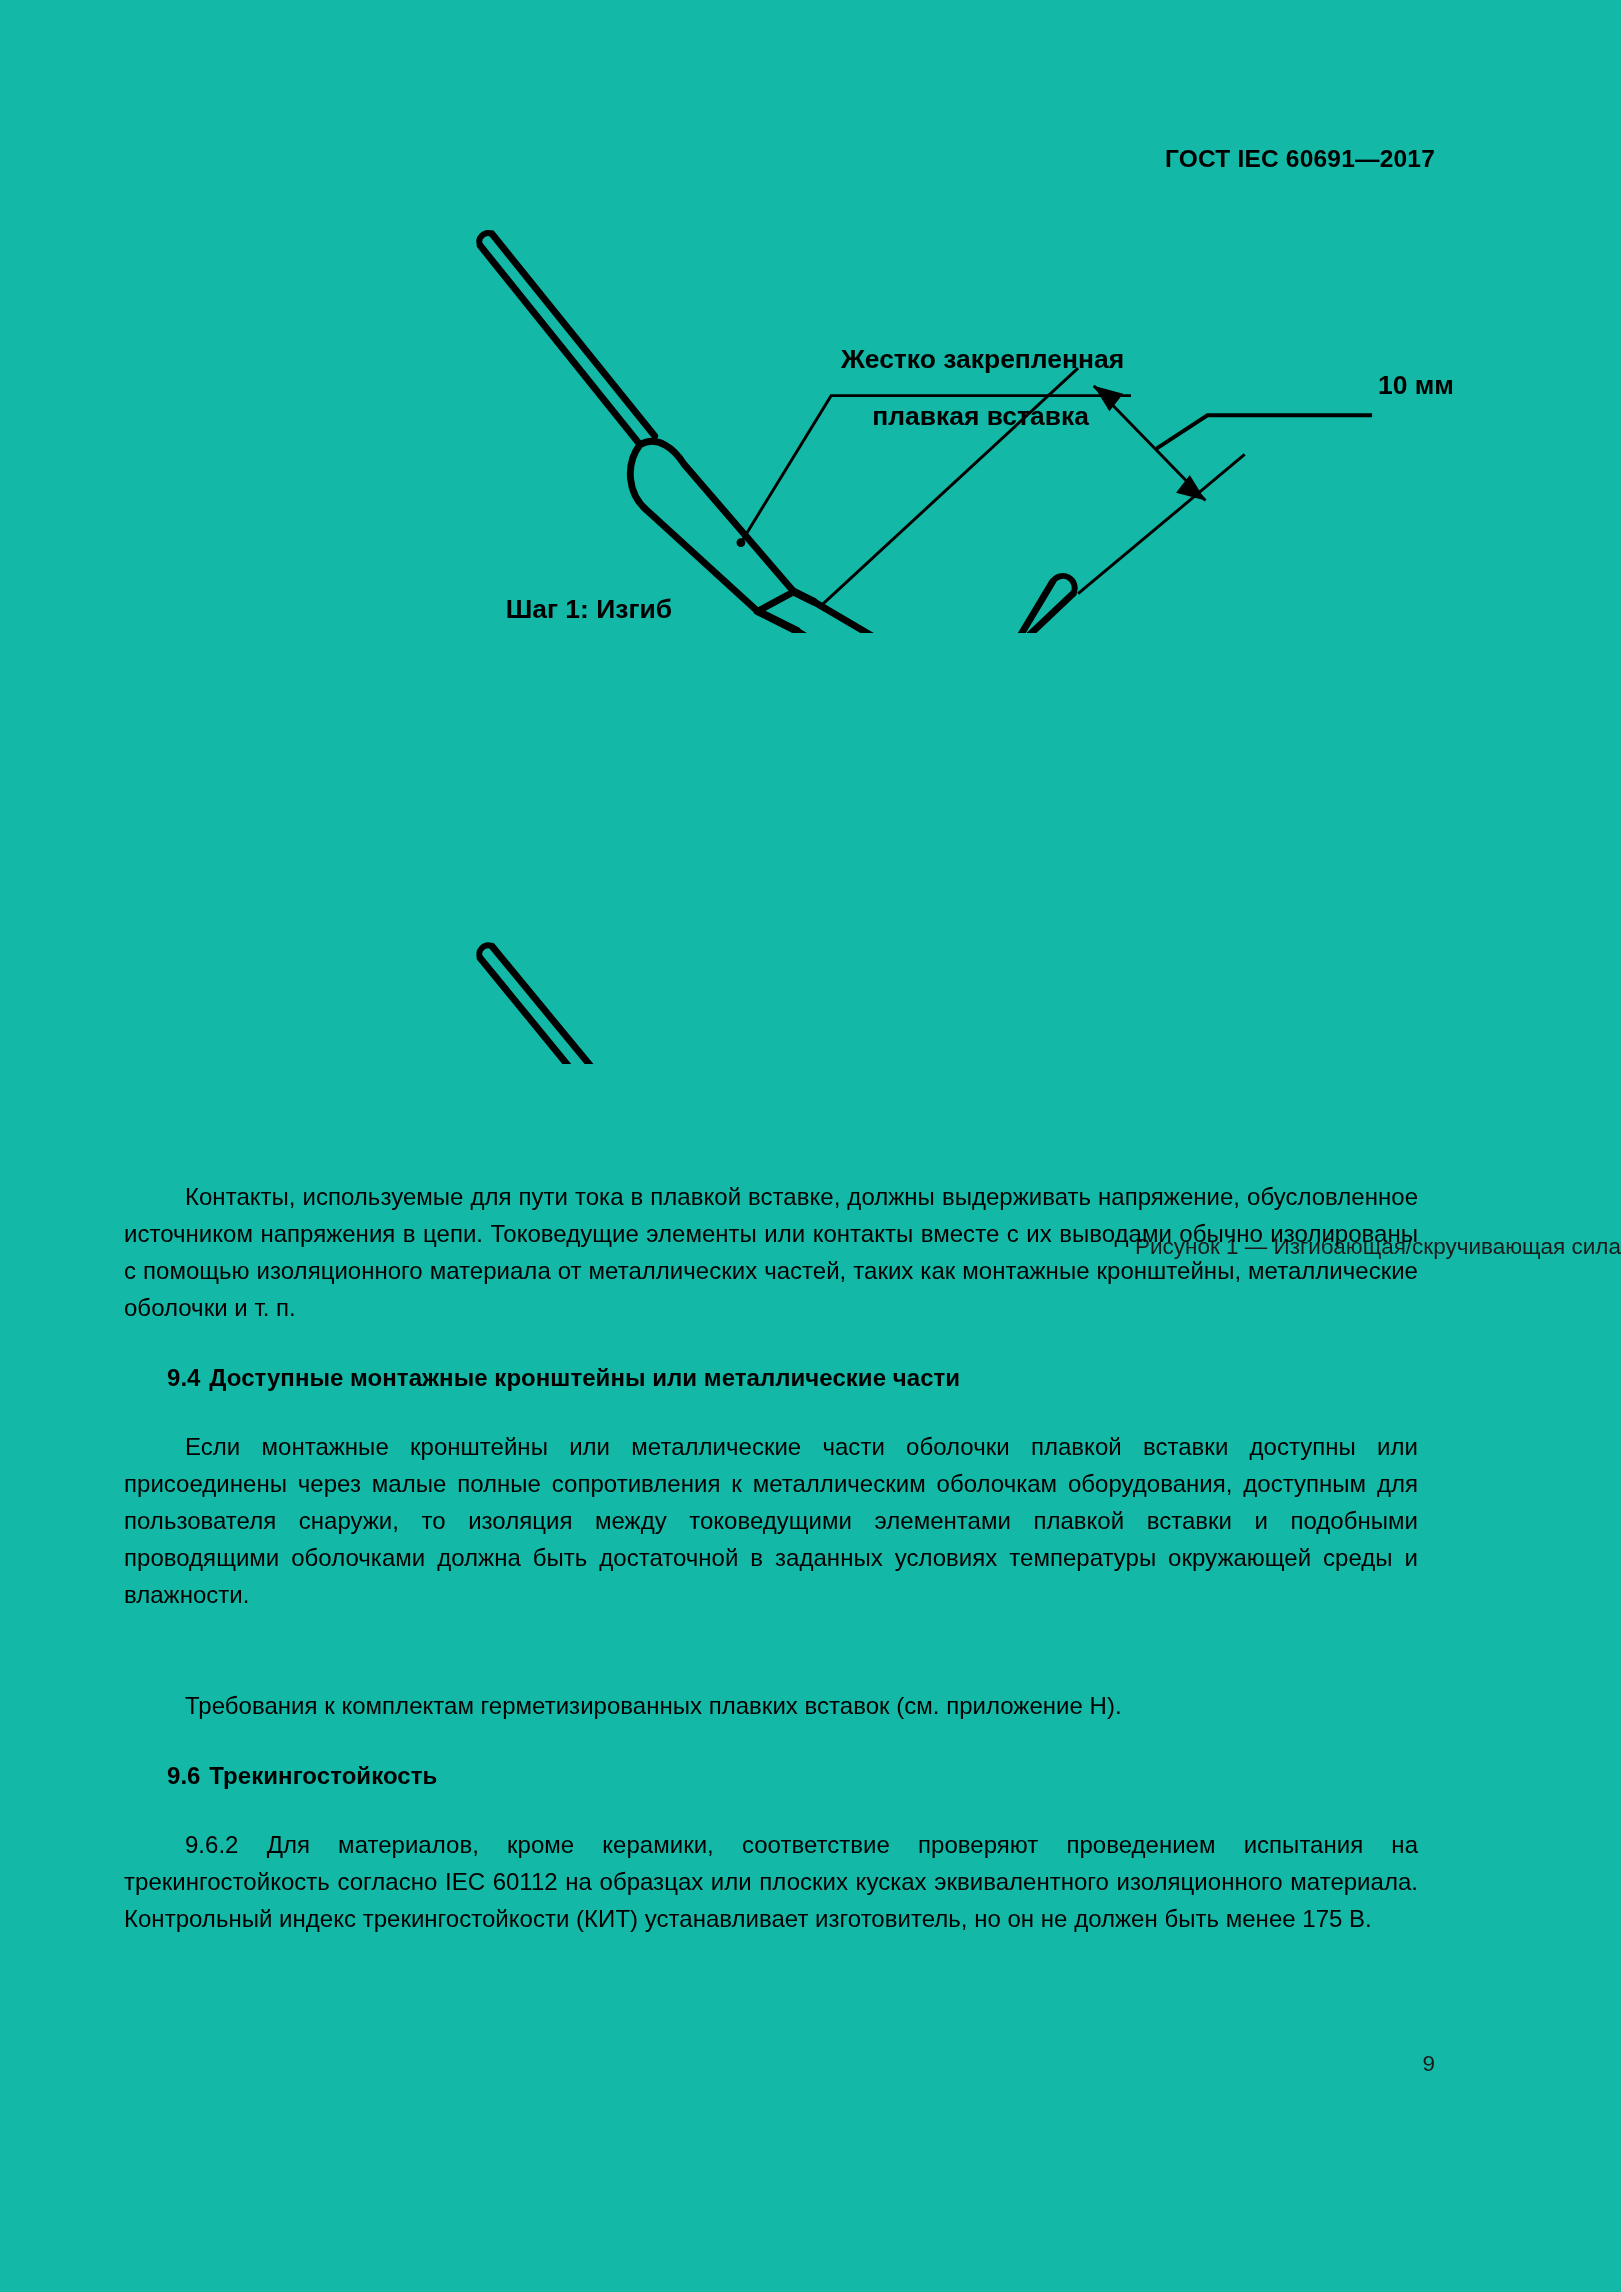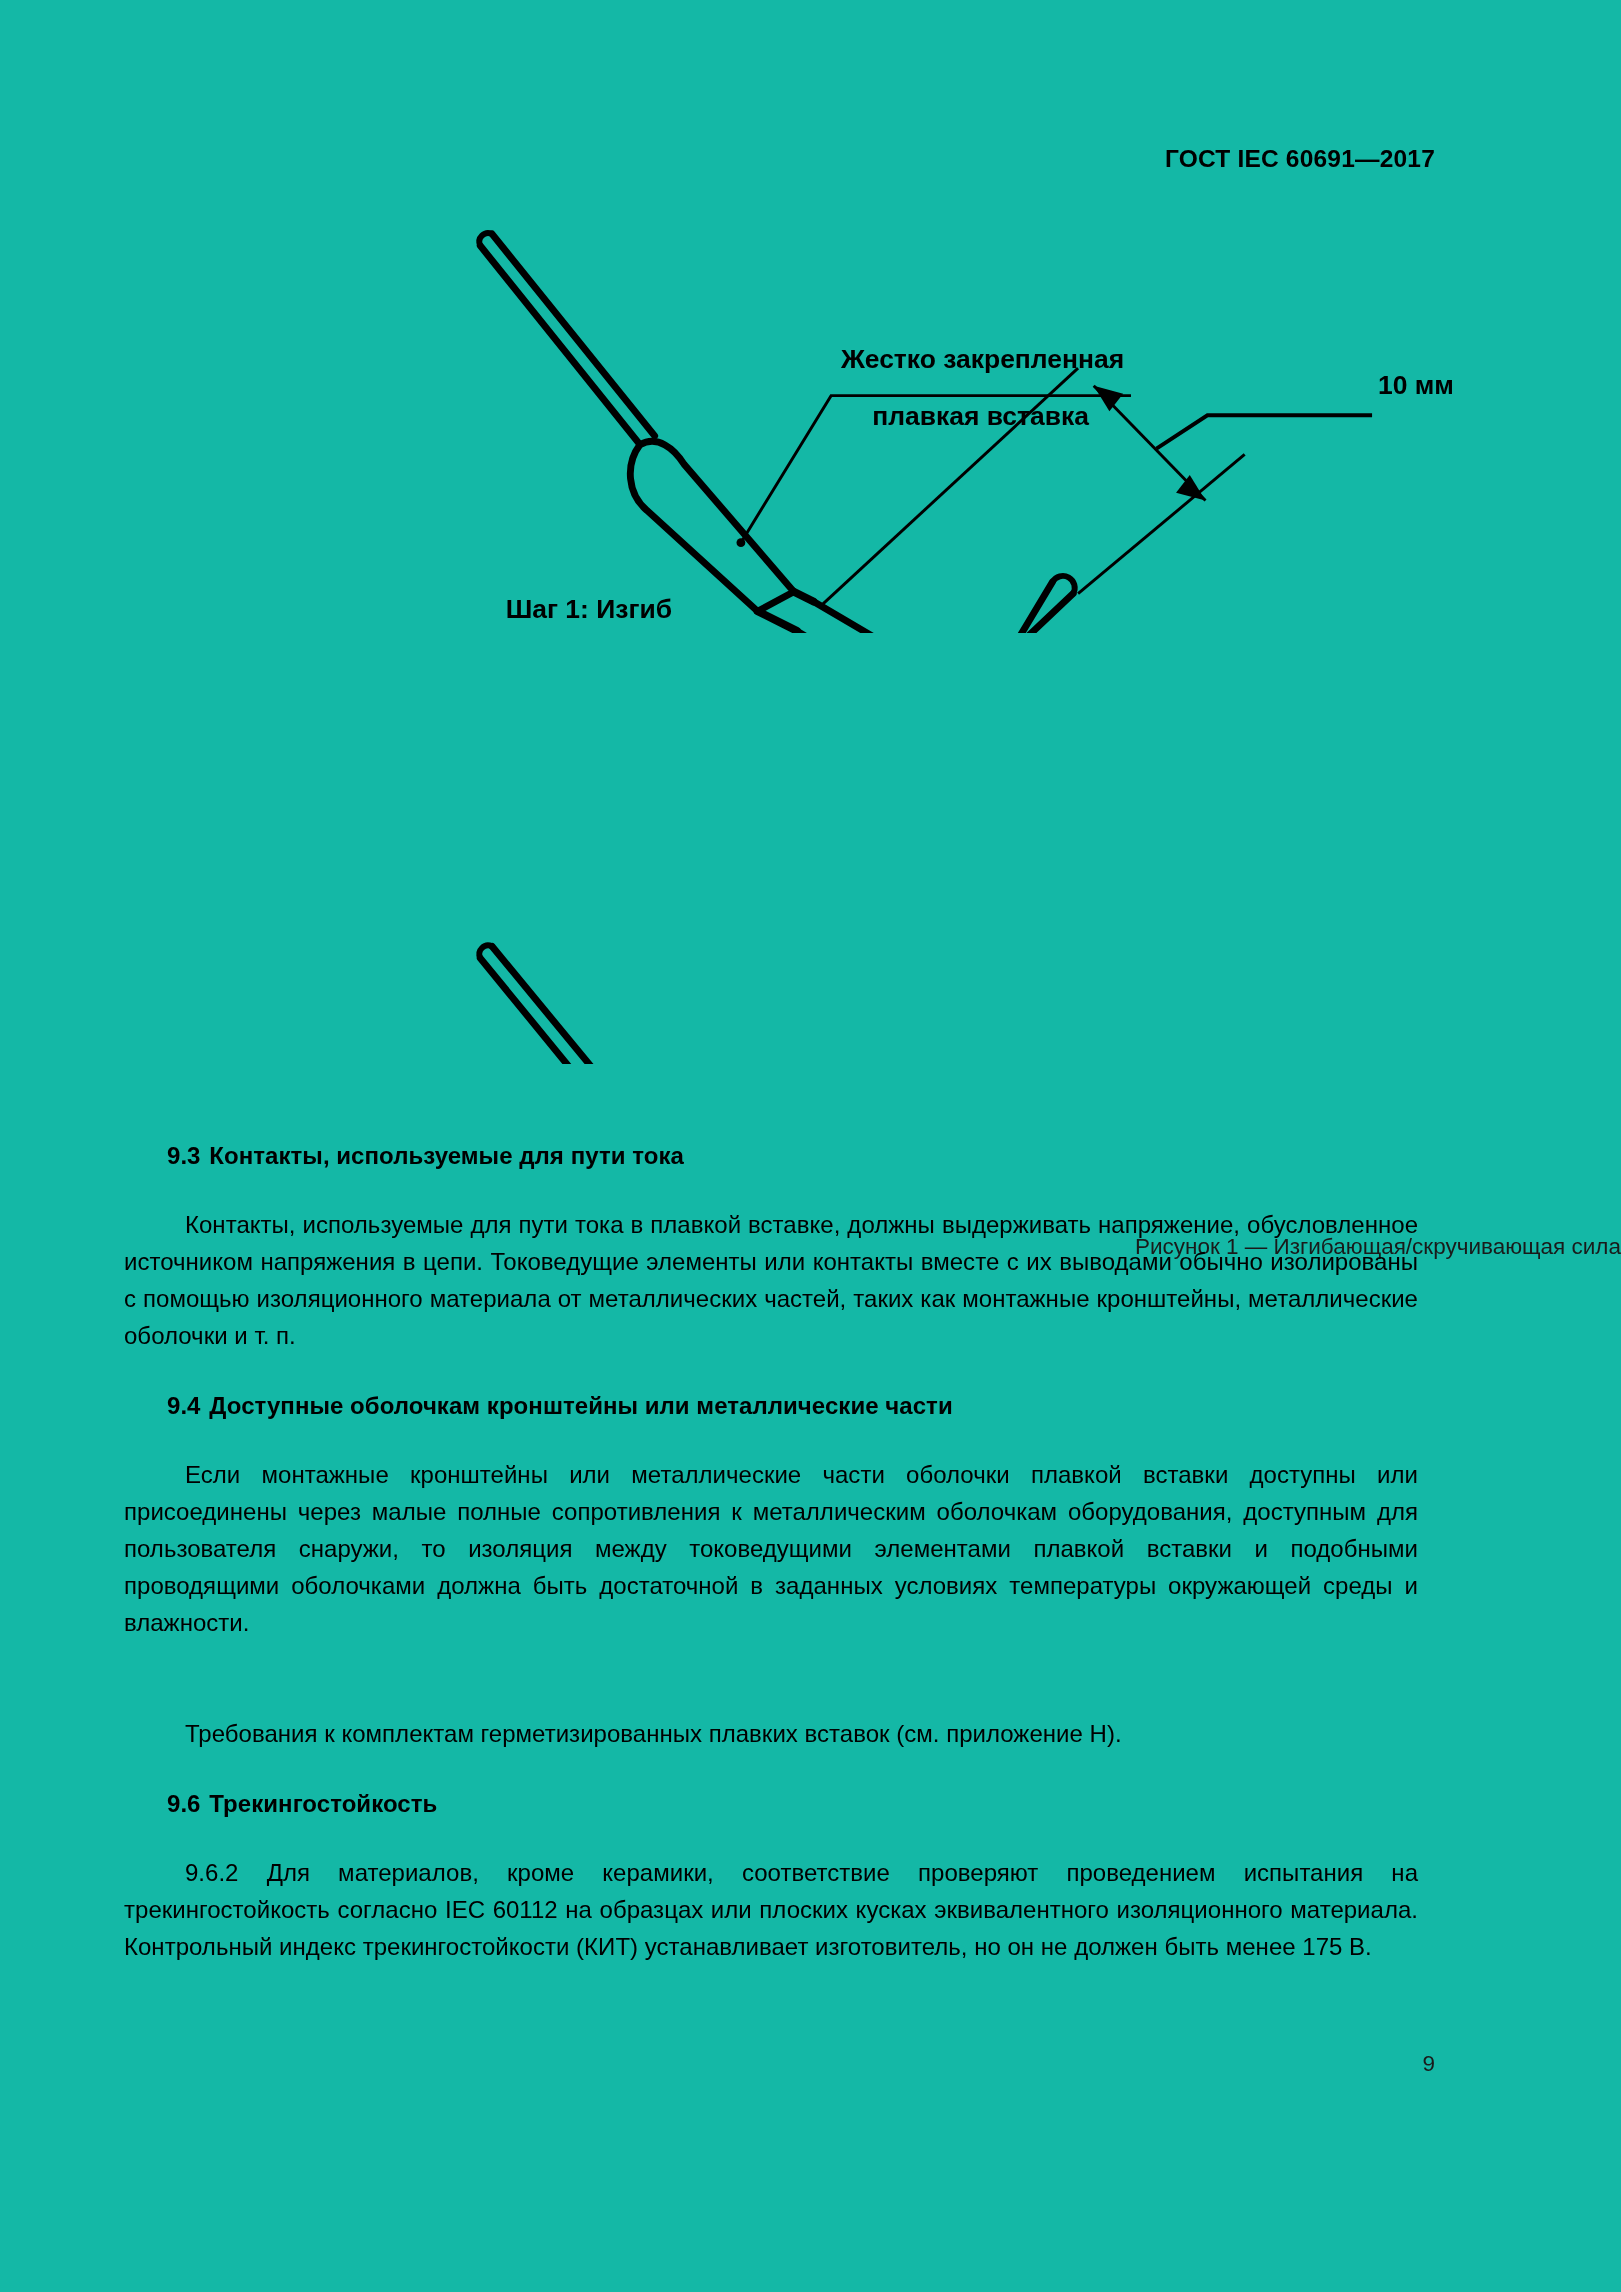--- a/index.html
+++ b/index.html
@@ -221,30 +221,27 @@
         </style>
       </svg>
 
     </div>
 
     <div class="fig-caption" data-name="figure-1-caption">Рисунок 1 — Изгибающая/скручивающая сила</div>
   </div>
 
   <div class="body-area" data-name="body-text">
 
-    <h2 class="sec-head" data-name="section-heading-9-3">
-      <span class="num" data-name="section-number-9-3">9.3</span><span data-name="section-title-9-3">Контакты, используемые для пути тока</span>
-    </h2>
     <div class="sp-after-head"></div>
     <p class="para" data-name="paragraph-9-3-1">Контакты, используемые для пути тока в плавкой вставке, должны выдерживать напряжение, обусловленное источником напряжения в цепи. Токоведущие элементы или контакты вместе с их выводами обычно изолированы с помощью изоляционного материала от металлических частей, таких как монтажные кронштейны, металлические оболочки и т. п.</p>
 
     <div class="sp-before-head"></div>
 
     <h2 class="sec-head" data-name="section-heading-9-4">
-      <span class="num" data-name="section-number-9-4">9.4</span><span data-name="section-title-9-4">Доступные оболочкам кронштейны или металлические части</span>
+      <span class="num" data-name="section-number-9-4">9.4</span><span data-name="section-title-9-4">Доступные монтажные кронштейны или металлические части</span>
     </h2>
     <div class="sp-after-head"></div>
     <p class="para" data-name="paragraph-9-4-1">Если монтажные кронштейны или металлические части оболочки плавкой вставки доступны или присоединены через малые полные сопротивления к металлическим оболочкам оборудования, доступным для пользователя снаружи, то изоляция между токоведущими элементами плавкой вставки и подобными проводящими оболочками должна быть достаточной в заданных условиях температуры окружающей среды и влажности.</p>
 
     <div class="sp-before-head"></div>
 
     <div class="sp-after-head"></div>
     <p class="para" data-name="paragraph-9-5-1">Требования к комплектам герметизированных плавких вставок (см. приложение Н).</p>
 
     <div class="sp-before-head"></div>

